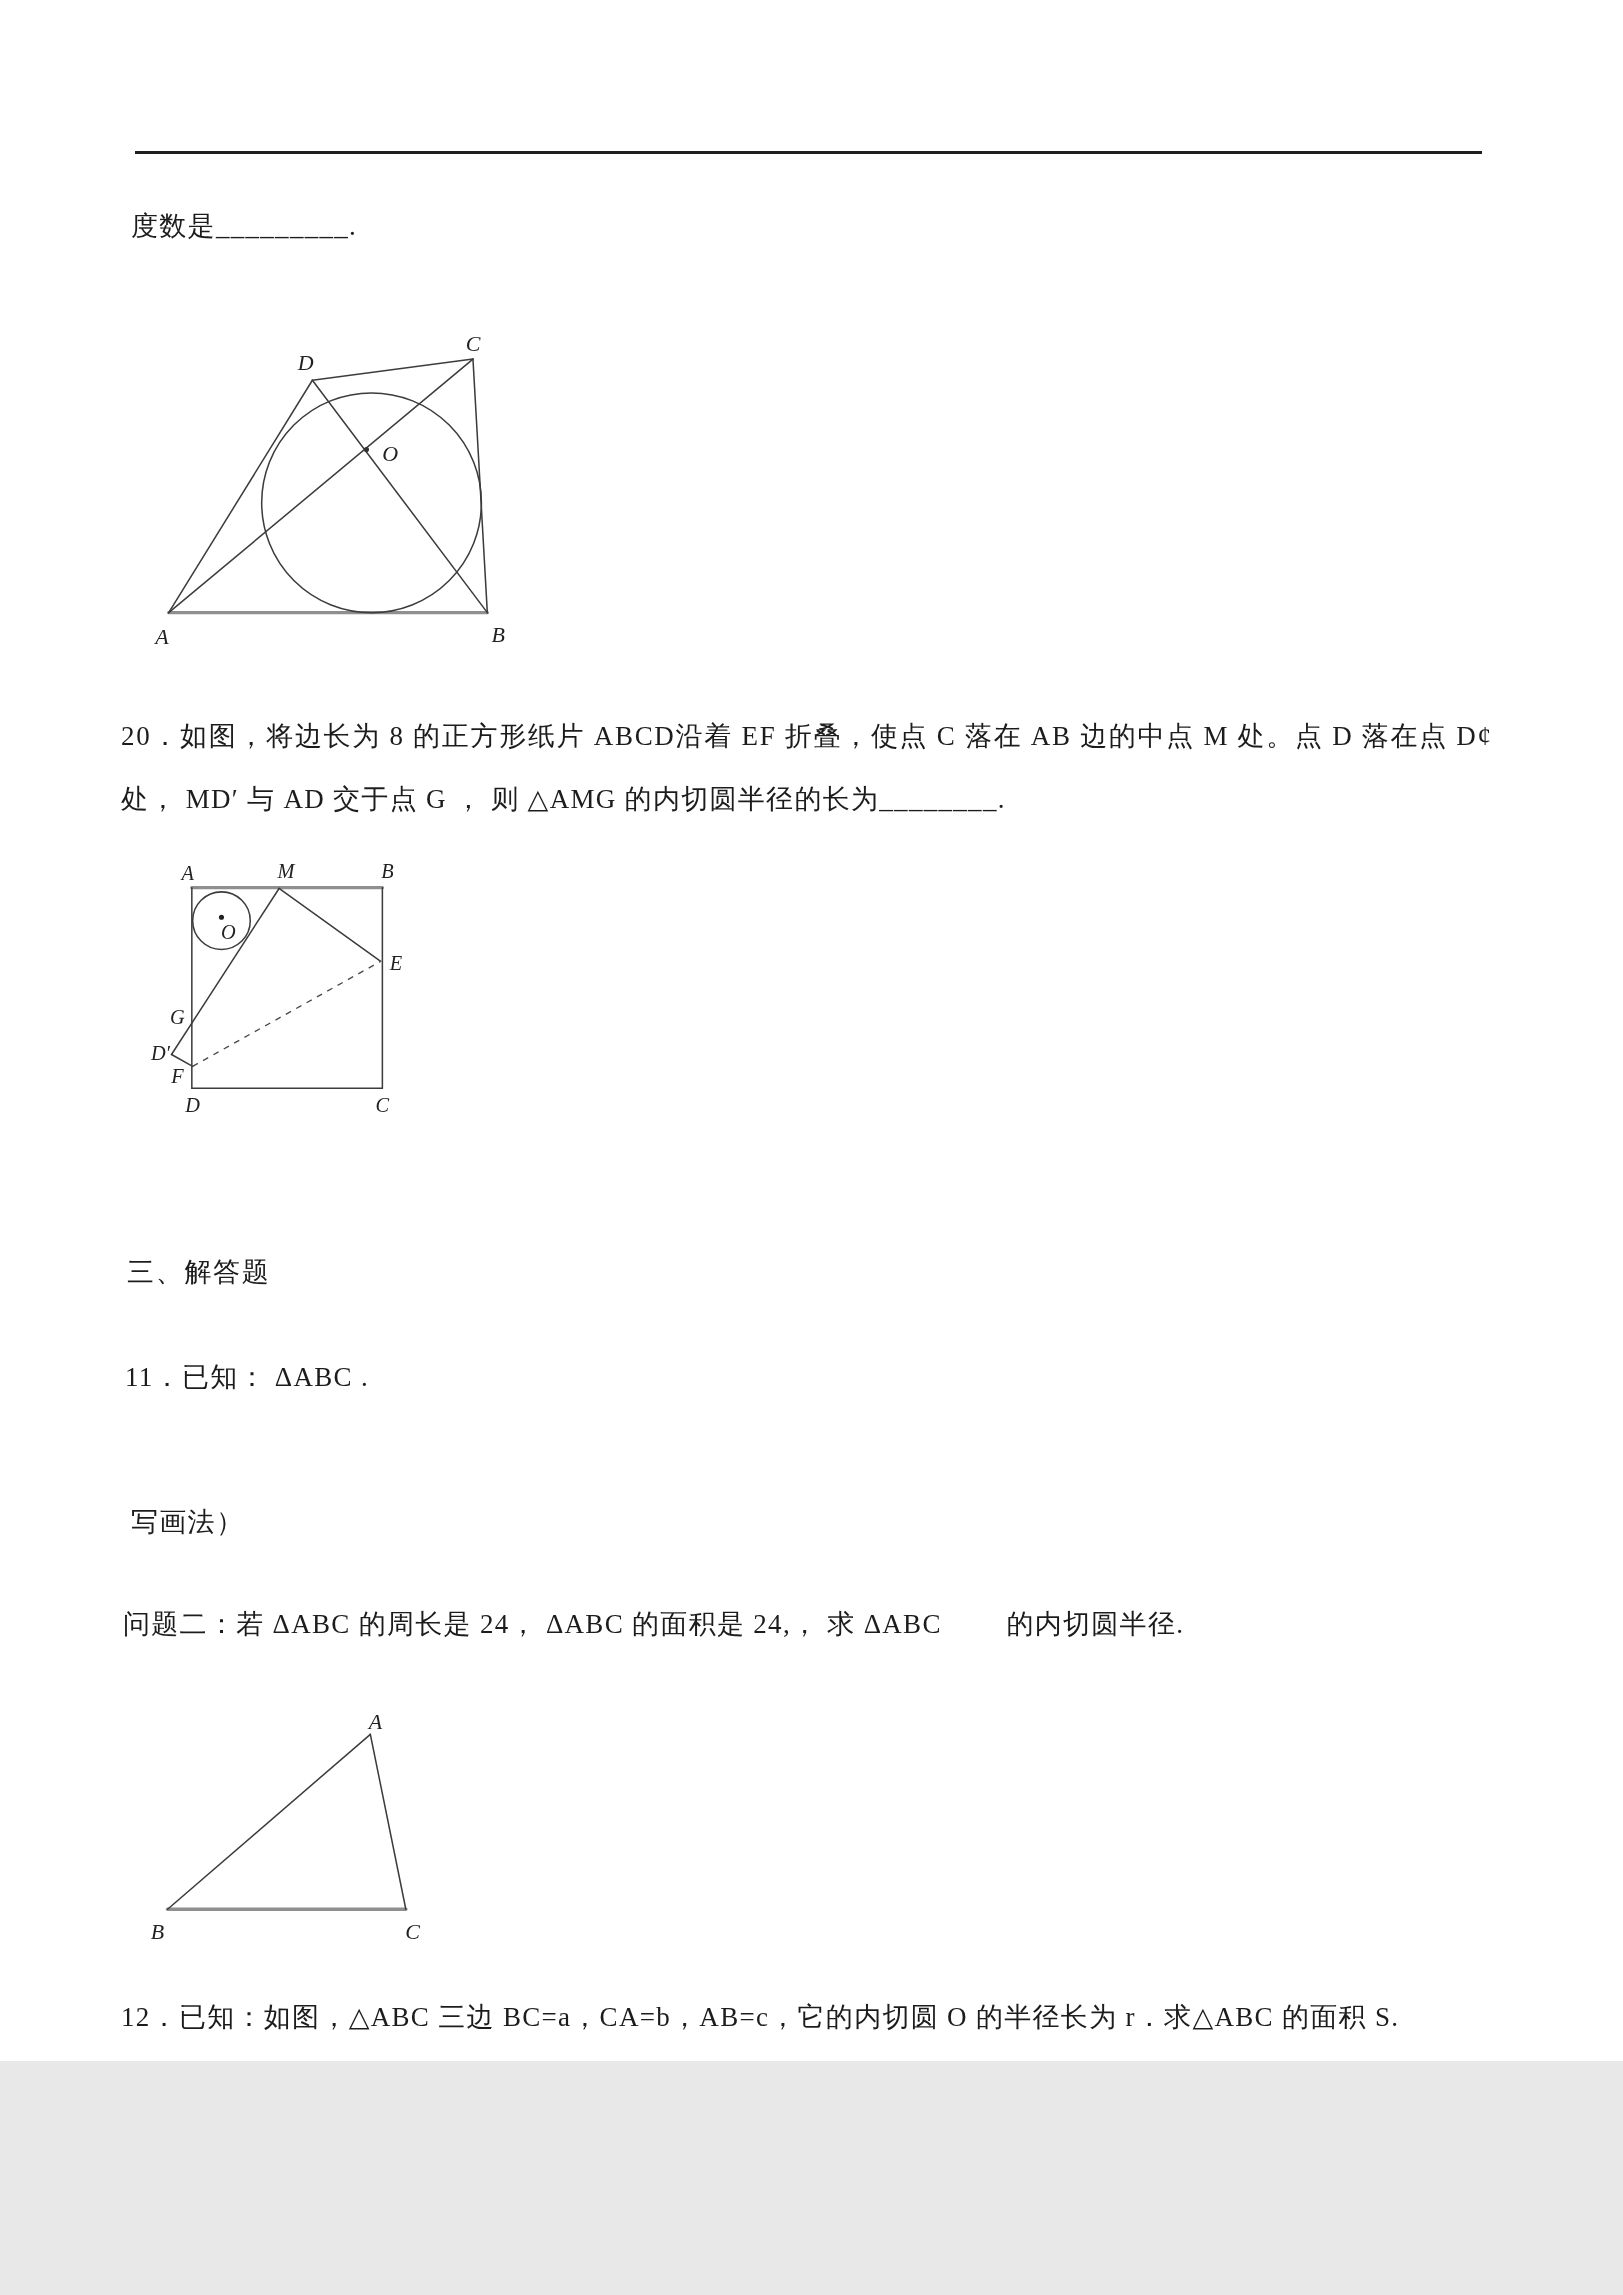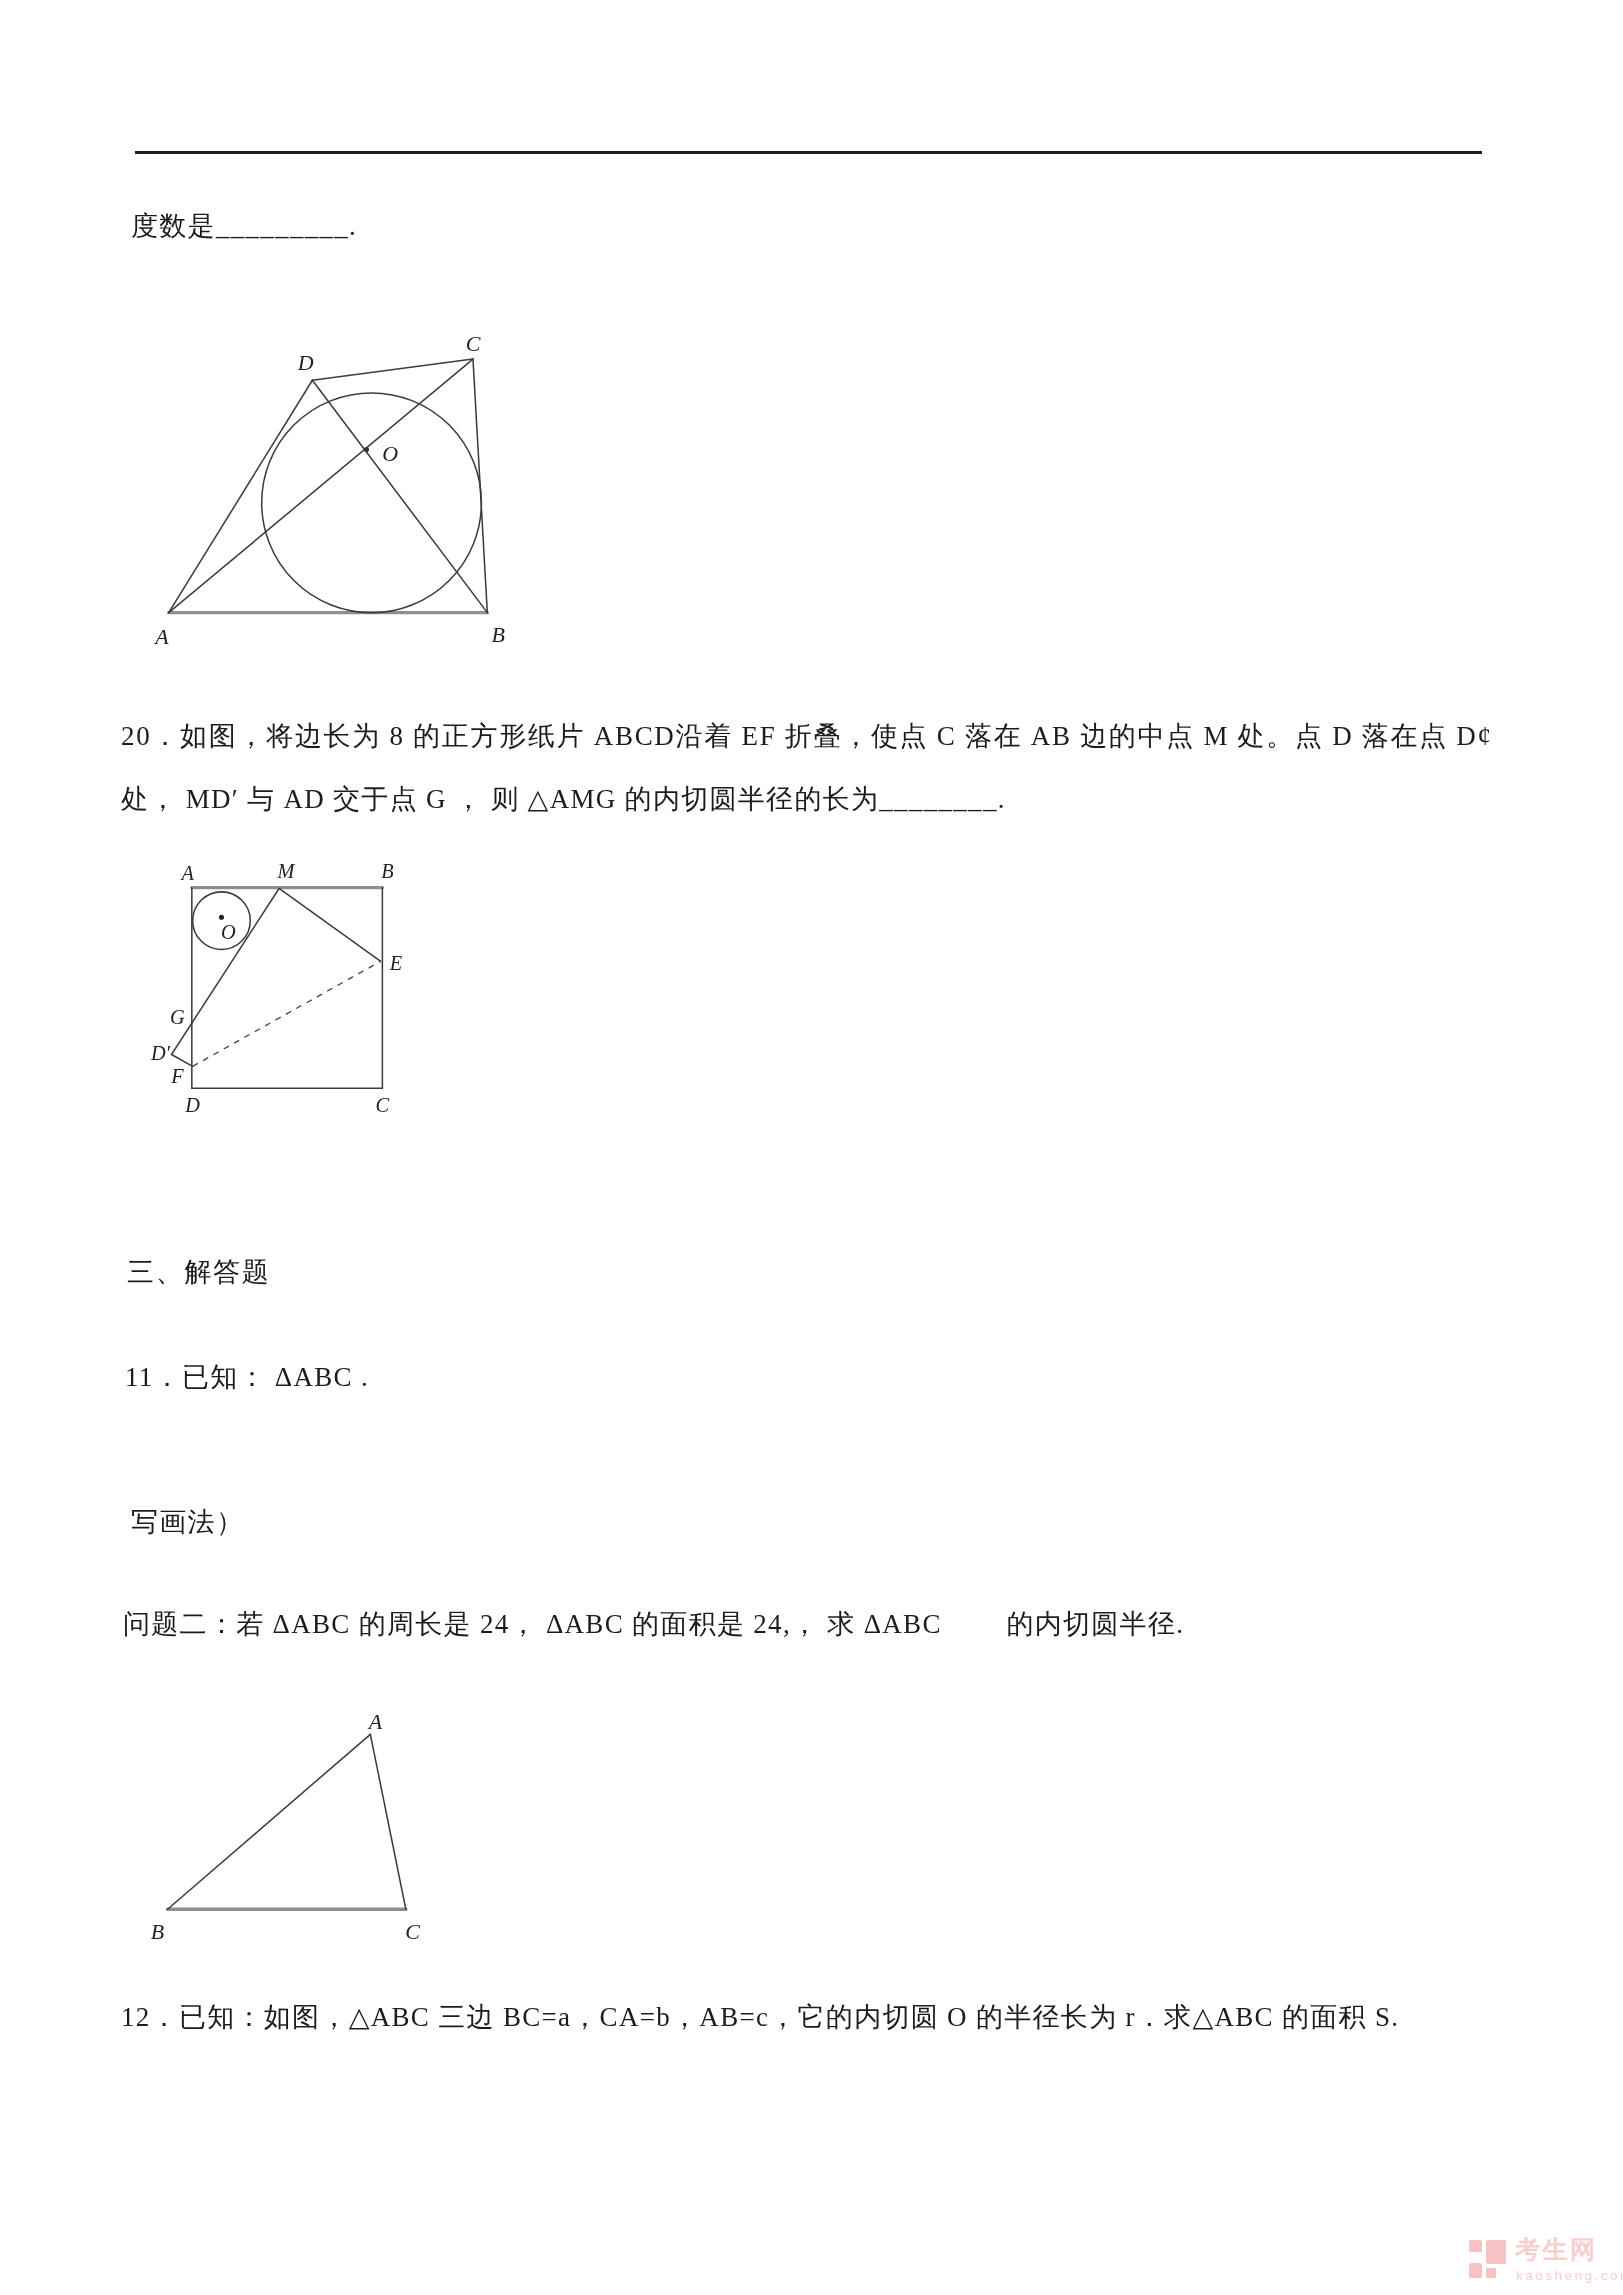--- a/index.html
+++ b/index.html
@@ -1,18 +1,18 @@
 <!DOCTYPE html>
 <html style="font-size:13.5px"><head>
 <meta charset="utf-8">
 <style>
   html,body{margin:0;padding:0;background:#e8e8e8;}
   .page{
     position:relative;
-    width:1624px;height:2295px;
+    width:1624px;height:2061px;
     background:#ffffff;
     font-family:"Liberation Serif","DejaVu Serif",serif;
     color:#1c1c1c;
     overflow:hidden;
   }
   .rule{
     position:absolute;left:135px;top:151px;width:1347px;height:2.5px;
     background:#1f1f1f;
   }
   .line{

